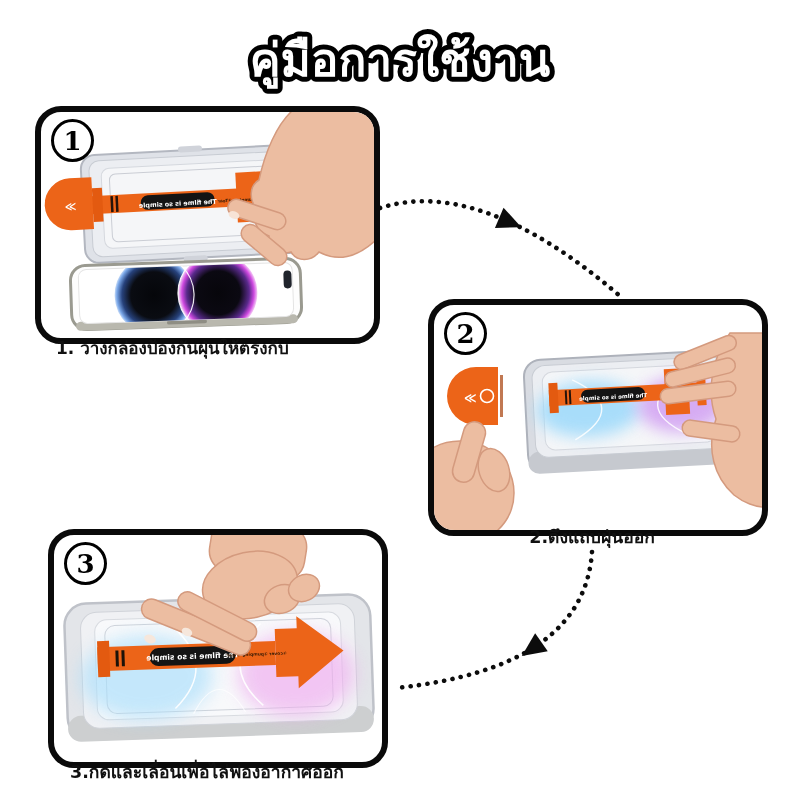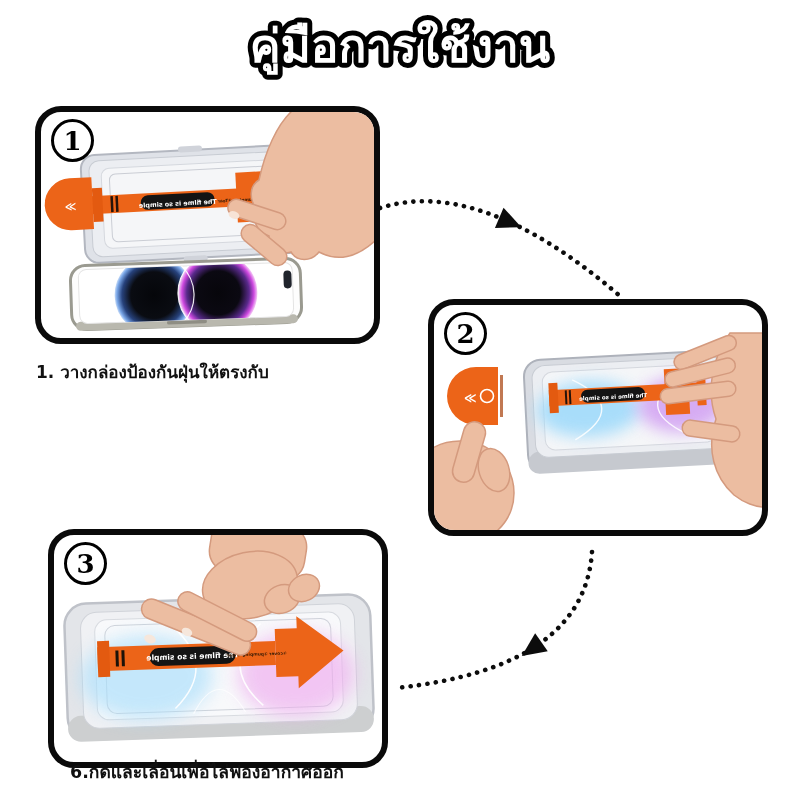--- a/index.html
+++ b/index.html
@@ -8,24 +8,24 @@
   .panel{position:absolute;border:6px solid #0a0a0a;border-radius:26px;background:#fff;overflow:hidden;}
   #panel1{left:35px;top:106px;width:333px;height:226px;}
   #panel2{left:428px;top:299px;width:328px;height:225px;}
   #panel3{left:48px;top:529px;width:328px;height:227px;}
   .badge{position:absolute;top:7px;left:10px;width:37px;height:37px;border:3px solid #000;
          border-radius:50%;display:flex;align-items:center;justify-content:center;
          font-family:"DejaVu Serif",serif;font-size:26px;font-weight:bold;color:#000;
          background:rgba(255,255,255,.85);z-index:5;line-height:1;}
   .caption{position:absolute;color:#111;font-weight:bold;font-size:17px;line-height:1.18;
            font-family:"DejaVu Sans",sans-serif;}
-  #caption1{left:36px;top:338px;width:330px;margin-top:24px;}
+  #caption1{left:56px;top:338px;width:330px;}
   #caption2{left:428px;top:527px;width:328px;text-align:center;font-size:17.5px;}
   #caption3{left:70px;top:762px;width:420px;font-size:17.5px;}
-  #titlewrap{position:absolute;left:0;top:6px;width:680px;height:80px;}
+  #titlewrap{position:absolute;left:0;top:20px;width:680px;height:80px;}
   #arrows{position:absolute;left:0;top:0;width:800px;height:800px;pointer-events:none;}
   svg{display:block;}
 </style>
 </head>
 <body>
 
 <div id="page">
 
   <div id="titlewrap">
     <svg width="800" height="80" viewBox="0 0 800 80">
@@ -165,20 +165,21 @@
 
       <g fill="#ecbda1" stroke="#d49a7e" stroke-width="1.5">
         <path d="M296 28 C278 52 272 86 282 114 C272 144 280 172 300 190 C310 198 322 202 330 202 L330 28 Z"></path>
         <rect x="238" y="40" width="66" height="15" rx="7.5" transform="rotate(-22 271 47)"></rect>
         <rect x="230" y="60" width="72" height="15" rx="7.5" transform="rotate(-14 266 67)"></rect>
         <rect x="226" y="80" width="76" height="15" rx="7.5" transform="rotate(-7 264 87)"></rect>
         <rect x="248" y="118" width="58" height="16" rx="8" transform="rotate(8 277 126)"></rect>
       </g>
     </svg>
   </div>
+  <div class="caption" id="caption2">2.ดึงแถบฝุ่นออก</div>
 
   <div class="panel" id="panel3">
     <div class="badge">3</div>
     <svg width="328" height="227" viewBox="0 0 328 227">
       <defs>
         <filter id="b9" x="-60%" y="-60%" width="220%" height="220%">
             <feGaussianBlur stdDeviation="9"></feGaussianBlur>
           </filter>
       </defs>
 
@@ -215,15 +216,15 @@
         <ellipse cx="196" cy="50" rx="48" ry="33" transform="rotate(-12 196 50)"></ellipse>
         <rect x="84" y="82" width="116" height="20" rx="10" transform="rotate(22 142 92)"></rect>
         <rect x="120" y="72" width="86" height="19" rx="9.5" transform="rotate(27 163 82)"></rect>
         <ellipse cx="228" cy="64" rx="18" ry="14" transform="rotate(-20 228 64)"></ellipse>
         <ellipse cx="250" cy="53" rx="16" ry="13" transform="rotate(-26 250 53)"></ellipse>
       </g>
       <ellipse cx="96" cy="104" rx="6" ry="4.2" fill="#f6e7dc" transform="rotate(22 96 104)"></ellipse>
       <ellipse cx="133" cy="97" rx="5.5" ry="4" fill="#f6e7dc" transform="rotate(27 133 97)"></ellipse>
     </svg>
   </div>
-  <div class="caption" id="caption3">6.กดและเลื่อนเพื่อไล่ฟองอากาศออก</div>
+  <div class="caption" id="caption3">3.กดและเลื่อนเพื่อไล่ฟองอากาศออก</div>
 
 </div>
 
 </body></html>

